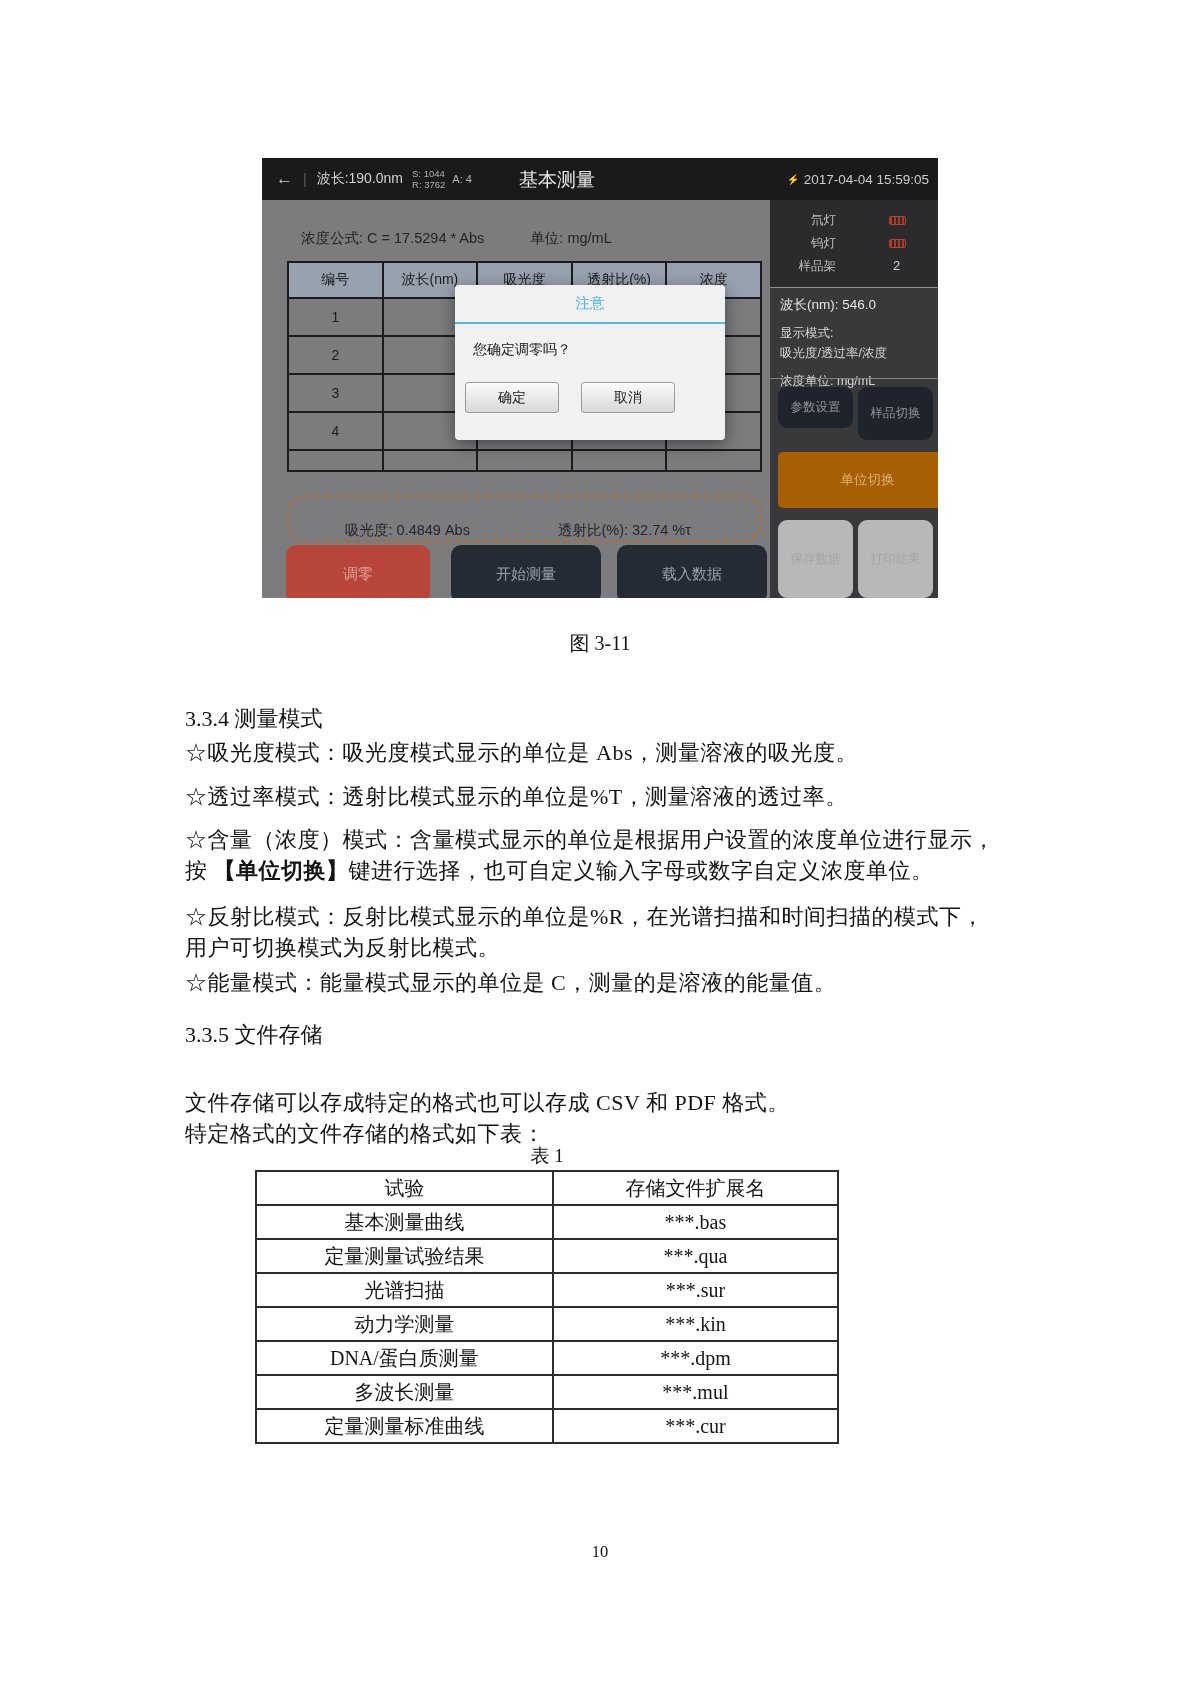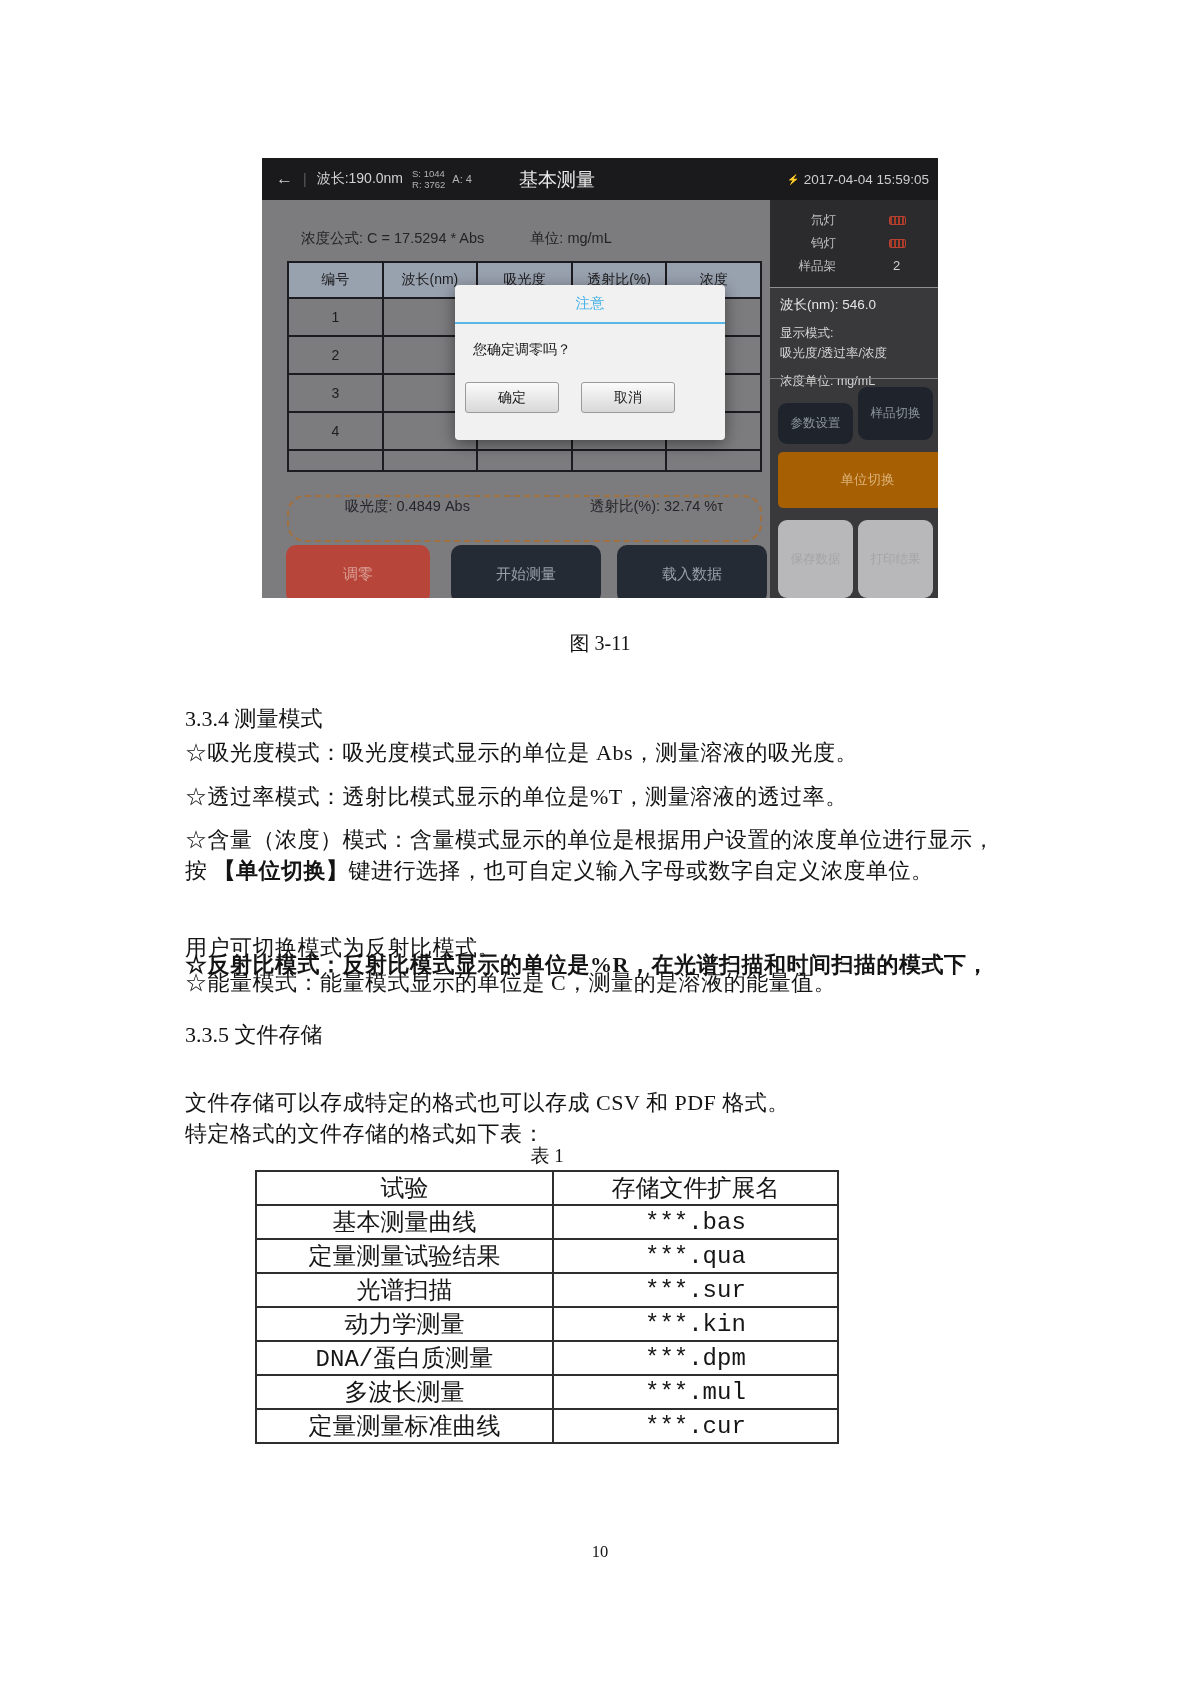--- a/index.html
+++ b/index.html
@@ -25,22 +25,22 @@
                 font-size:14.5px;color:#242426;margin-left:14px;}
   .formula-line .u{margin-left:46px;}
 
   .meas-table{position:absolute;left:25px;top:103px;width:475px;border-collapse:collapse;table-layout:fixed;}
   .meas-table td{border:2px solid #1b1b20;text-align:center;font-size:14px;color:#1d1d1f;padding:0;}
   .meas-table tr.hd td{height:34px;background:#98a1ae;}
   .meas-table tr.rw td{height:36px;}
   .meas-table tr.th td{height:19px;}
 
   .readout{position:absolute;left:25px;top:337px;width:475px;height:47px;box-sizing:border-box;
-           border:2px dashed #a3703d;border-radius:18px;display:flex;align-items:flex-start;
-           font-size:14.5px;color:#26262a;gap:32px;}
+           border:2px dashed #a3703d;border-radius:18px;display:flex;align-items:flex-end;
+           font-size:14.5px;color:#26262a;}
   .ro-abs{margin-left:56px;}
   .ro-trans{margin-left:88px;}
 
   .action-btn{position:absolute;top:387px;height:58px;border-radius:10px;display:flex;
               align-items:center;justify-content:center;font-size:15px;}
   #btn-zero{left:24px;width:144px;background:#b8453a;color:#daa096;}
   #btn-start{left:189px;width:150px;background:#252b35;color:#9aa0aa;}
   #btn-load{left:355px;width:150px;background:#252b35;color:#9aa0aa;}
 
   .right-panel{position:absolute;left:508px;top:42px;width:168px;height:398px;background:#39393c;}
@@ -53,21 +53,21 @@
          background:repeating-linear-gradient(90deg,#a83a28 0 2px,transparent 2px 4px);}
   .lamp-row .rval{position:absolute;left:123px;top:3px;font-size:13px;color:#d2d2d2;}
   .pinfo{position:absolute;left:10px;top:96px;width:154px;color:#d6d6d6;}
   .pinfo .wl{font-size:13.5px;color:#e4e4e4;margin-bottom:11px;}
   .pinfo .ml{font-size:12.5px;margin-bottom:3px;}
   .pinfo .mv{font-size:12.5px;margin-bottom:11px;white-space:nowrap;}
   .pinfo .cu{font-size:12.5px;}
   .panel-sep{position:absolute;left:0;top:178px;width:168px;border-top:1px solid #7e7e7e;}
   .pbtn{position:absolute;border-radius:9px;background:#1f242c;color:#8d949e;font-size:12.5px;
         display:flex;align-items:center;justify-content:center;}
-  #btn-params{left:8px;top:187px;width:75px;height:41px;margin-top:16px;}
+  #btn-params{left:8px;top:187px;width:75px;height:41px;}
   #btn-sample{left:88px;top:187px;width:75px;height:53px;}
   #btn-unit{left:8px;top:252px;width:179px;height:56px;background:#a65f02;color:#ddb277;
             border-radius:5px;font-size:13.5px;}
   #btn-save{left:8px;top:320px;width:75px;height:78px;background:#b8b8ba;color:#a5a5a7;}
   #btn-print{left:88px;top:320px;width:75px;height:78px;background:#b8b8ba;color:#a5a5a7;}
 
   .dialog{position:absolute;left:193px;top:127px;width:270px;height:155px;background:#f1f1f1;
           border-radius:4px;box-shadow:0 4px 16px rgba(0,0,0,.45);z-index:5;}
   .dlg-title{text-align:center;padding-top:9px;font-size:14.5px;color:#45b2e8;}
   .dlg-div{margin:9px 0 0 0;border-top:2px solid #58b7e6;}
@@ -81,29 +81,29 @@
   
   .fig-caption{position:absolute;left:262px;top:630px;width:676px;text-align:center;font-size:20px;}
   .sec-heading{position:absolute;left:185px;font-size:22px;}
   #h334{top:704px;}
   #h335{top:1020px;}
   .bodyline{position:absolute;left:185px;font-size:22px;white-space:nowrap;letter-spacing:0.5px;}
   #b1{top:738px;}
   #b2{top:782px;}
   #b3l1{top:825px;}
   #b3l2{top:856px;}
-  #b4l1{top:950px;font-weight:bold;}
+  #b4l1{top:902px;}
   #b4l2{top:933px;}
   #b5{top:968px;}
   #p1{top:1088px;}
   #p2{top:1119px;}
   .tbl-caption{position:absolute;left:255px;top:1143px;width:584px;text-align:center;font-size:19px;}
   .doc-table{position:absolute;left:255px;top:1170px;width:584px;border-collapse:collapse;table-layout:fixed;}
-  .doc-table td{border:2px solid #2e2e2e;height:32px;text-align:center;font-size:24px;padding:0;
-                font-family:Liberation Mono, monospace;color:#161616;}
+  .doc-table td{border:2px solid #2e2e2e;height:32px;text-align:center;font-size:20px;padding:0;
+                font-family:Liberation Serif, serif;color:#161616;}
   .doc-table col.c1{width:51%;}
   .doc-table col.c2{width:49%;}
   #closing{left:222px;top:1488px;}
   .page-num{position:absolute;left:0;top:1542px;width:1200px;text-align:center;font-size:16.5px;}
   b{font-weight:bold;}
 </style>
 </head>
 <body>
 
 <div class="page">

